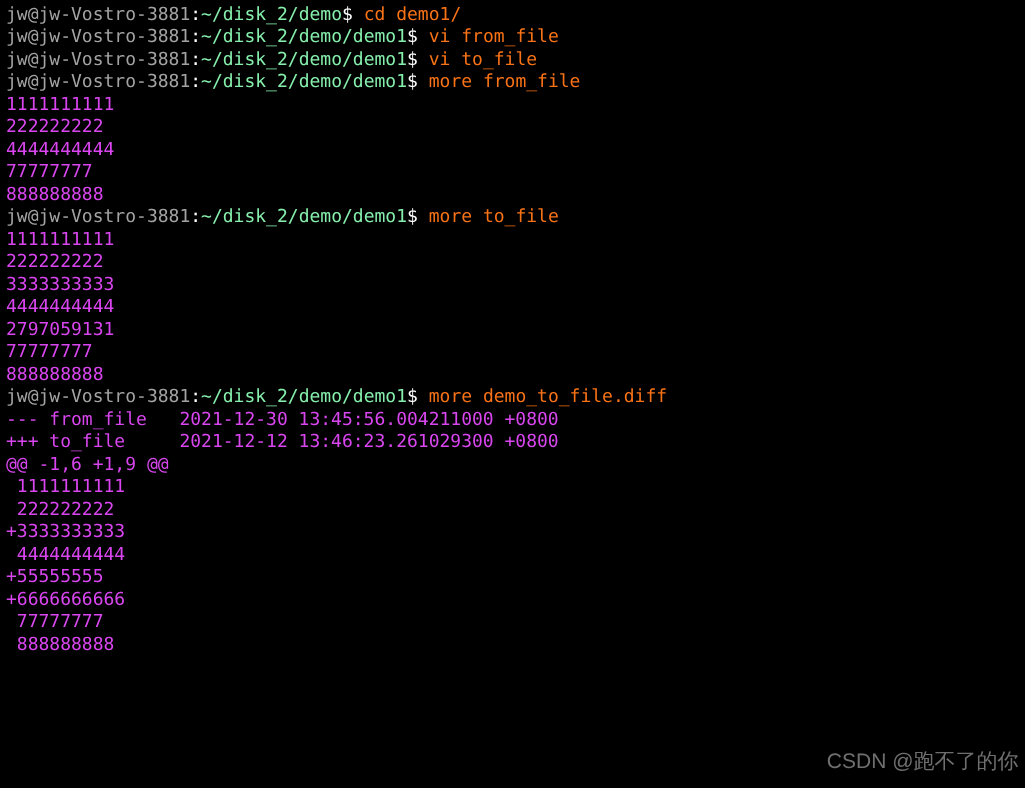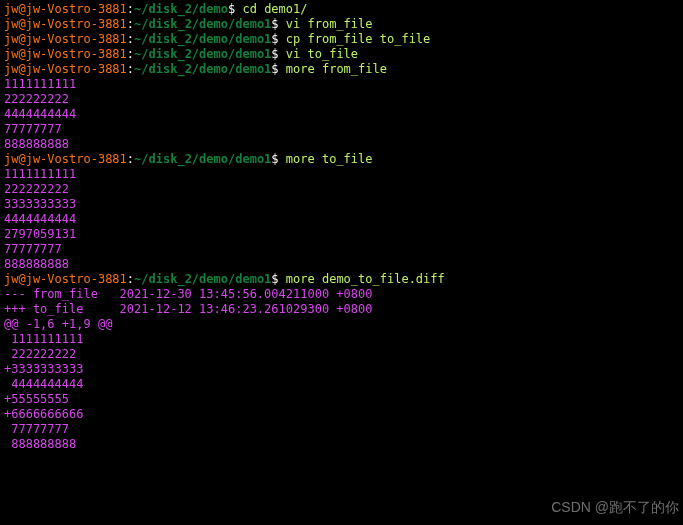--- a/index.html
+++ b/index.html
@@ -10,45 +10,44 @@
     font-family: "DejaVu Sans Mono", "Consolas", monospace;
     font-size: 12px;
     line-height: 15px;
     width: 683px;
     height: 525px;
     box-sizing: border-box;
     overflow: hidden;
     position: relative;
   }
   .line { white-space: pre; }
-  .prompt-user { color: #f97316; } 
-  .prompt-path { color: #15803d; font-weight: bold; } 
+  .prompt-user { color: #a3a3a3; } 
+  .prompt-path { color: #86efac; } 
   .prompt-sep  { color: #fff; }
-  .cmd { color: #bef264; }
+  .cmd { color: #f97316; }
   .out { color: #d946ef; }
   .watermark {
     position: absolute;
     right: 4px;
     bottom: 10px;
     color: rgba(200,200,200,0.55);
     font-family: sans-serif;
     font-size: 14px;
     pointer-events: none;
   }
 </style>
 </head>
 <body>
 
 <div>
 
 <div class="line"><span class="prompt-user">jw@jw-Vostro-3881</span><span class="prompt-sep">:</span><span class="prompt-path">~/disk_2/demo</span><span class="prompt-sep">$</span> <span class="cmd">cd demo1/</span></div>
 
 <div class="line"><span class="prompt-user">jw@jw-Vostro-3881</span><span class="prompt-sep">:</span><span class="prompt-path">~/disk_2/demo/demo1</span><span class="prompt-sep">$</span> <span class="cmd">vi from_file</span></div>
 
-<div class="line"><span class="prompt-user">jw@jw-Vostro-3881</span><span class="prompt-sep">:</span><span class="prompt-path">~/disk_2/demo/demo1</span><span class="prompt-sep">$</span> <span class="cmd">cp from_file to_file</span></div>
 
 <div class="line"><span class="prompt-user">jw@jw-Vostro-3881</span><span class="prompt-sep">:</span><span class="prompt-path">~/disk_2/demo/demo1</span><span class="prompt-sep">$</span> <span class="cmd">vi to_file</span></div>
 
 <div class="line"><span class="prompt-user">jw@jw-Vostro-3881</span><span class="prompt-sep">:</span><span class="prompt-path">~/disk_2/demo/demo1</span><span class="prompt-sep">$</span> <span class="cmd">more from_file</span></div>
 
 <div class="line out">1111111111</div>
 <div class="line out">222222222</div>
 <div class="line out">4444444444</div>
 <div class="line out">77777777</div>
 <div class="line out">888888888</div>

